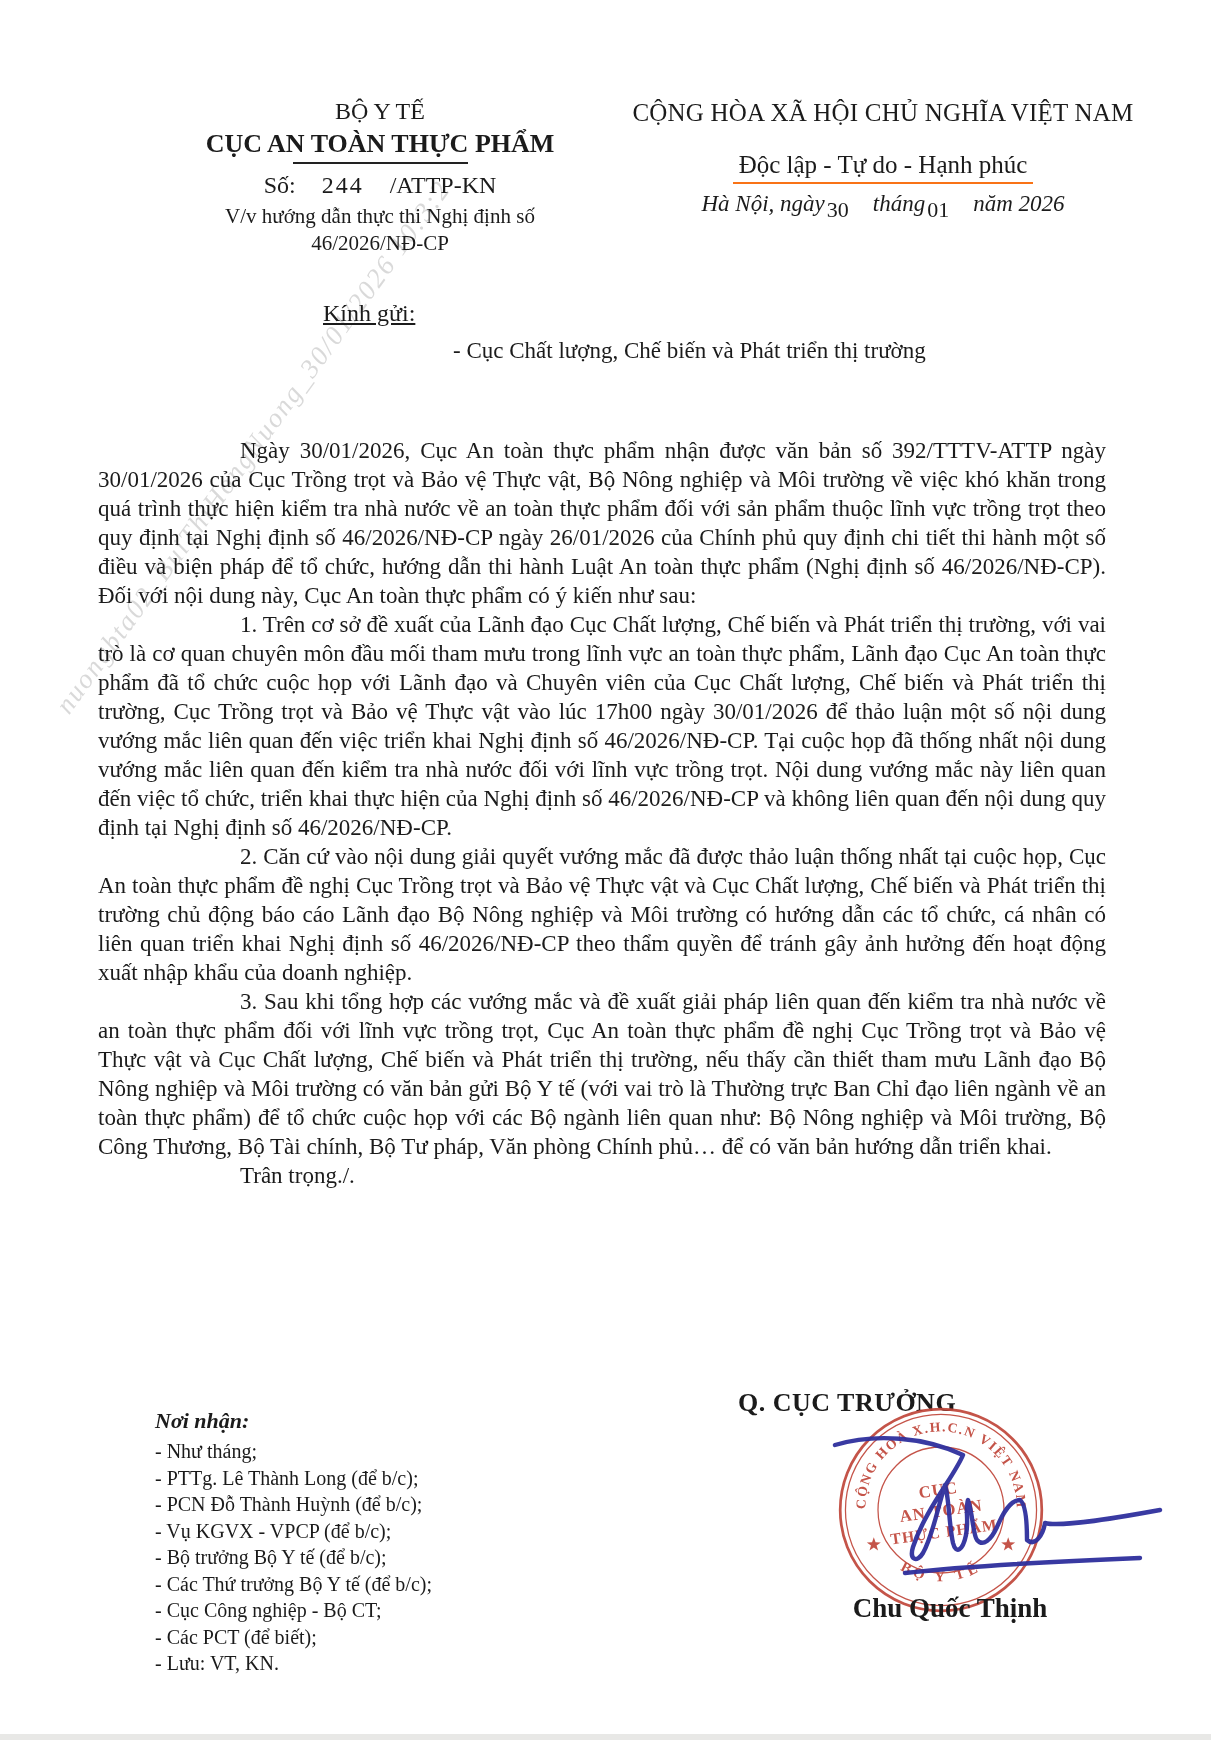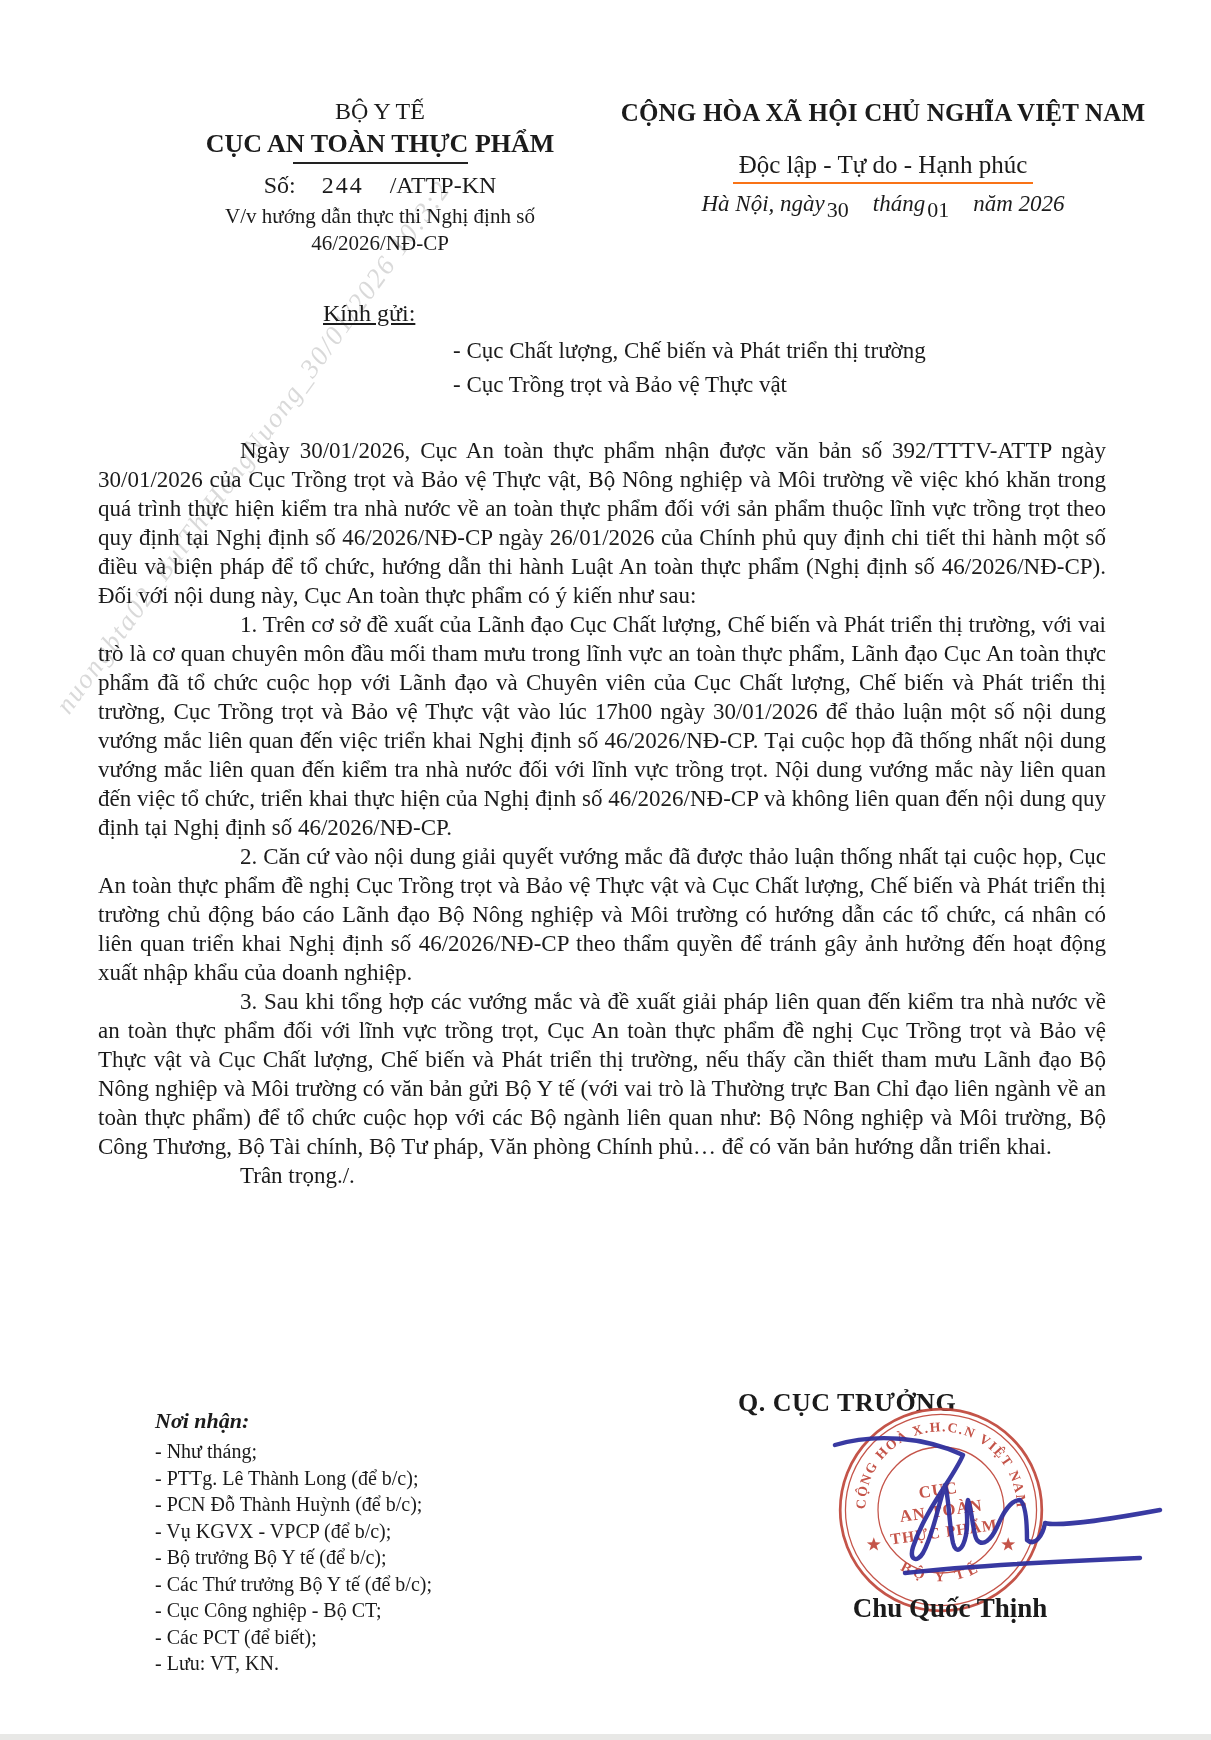--- a/index.html
+++ b/index.html
@@ -27,21 +27,21 @@
   .hl-ministry{font-size:24px;line-height:30px;}
   .hl-agency{font-size:26px;font-weight:bold;line-height:32px;margin-top:2px;}
   .hl-underline{width:175px;height:2px;background:#222;margin:2px auto 6px auto;}
   .hl-number{font-size:24px;line-height:30px;}
   .hl-number .num{margin:0 26px;letter-spacing:2px;}
   .hl-subject{font-size:21px;line-height:27px;margin-top:3px;}
   .header-right{
     position:absolute;top:98px;left:618px;width:530px;
     text-align:center;z-index:2;
   }
-  .hr-national{font-size:25px;font-weight:bold;line-height:30px;letter-spacing:.2px;}
+  .hr-national{font-size:25px;font-weight:normal;line-height:30px;letter-spacing:.2px;}
   .hr-motto{display:inline-block;font-size:25px;font-weight:normal;line-height:30px;
     margin-top:4px;padding:0 6px 2px 6px;border-bottom:2px solid #f97316;}
   .hr-date{font-size:23px;font-style:italic;margin-top:7px;}
   .hr-date .filled{font-style:normal;position:relative;top:6px;margin:0 24px 0 2px;font-size:22px;}
   .hr-date .filled:last-of-type{margin-right:10px;}
   
   .salutation{position:absolute;top:300px;left:0;width:1211px;z-index:2;}
   .sal-label{position:absolute;left:323px;top:0;font-size:24px;text-decoration:underline;}
   .sal-items{position:absolute;left:453px;top:34px;font-size:23px;line-height:34px;white-space:nowrap;}
   
@@ -89,21 +89,20 @@
     <span class="hr-motto">Độc lập - Tự do - Hạnh phúc</span>
     <div class="hr-date">
       <span>Hà Nội, ngày</span><span class="filled">30</span><span>tháng</span><span class="filled">01</span><span>năm 2026</span>
     </div>
   </div>
 
   <div class="salutation">
     <div class="sal-label">Kính gửi:</div>
     <div class="sal-items">
       <div>- Cục Chất lượng, Chế biến và Phát triển thị trường</div>
-      <div>- Cục Trồng trọt và Bảo vệ Thực vật</div>
     </div>
   </div>
 
   <div class="body-text">
     <p>Ngày 30/01/2026, Cục An toàn thực phẩm nhận được văn bản số 392/TTTV-ATTP ngày 30/01/2026 của Cục Trồng trọt và Bảo vệ Thực vật, Bộ Nông nghiệp và Môi trường về việc khó khăn trong quá trình thực hiện kiểm tra nhà nước về an toàn thực phẩm đối với sản phẩm thuộc lĩnh vực trồng trọt theo quy định tại Nghị định số 46/2026/NĐ-CP ngày 26/01/2026 của Chính phủ quy định chi tiết thi hành một số điều và biện pháp để tổ chức, hướng dẫn thi hành Luật An toàn thực phẩm (Nghị định số 46/2026/NĐ-CP). Đối với nội dung này, Cục An toàn thực phẩm có ý kiến như sau:</p>
     <p>1. Trên cơ sở đề xuất của Lãnh đạo Cục Chất lượng, Chế biến và Phát triển thị trường, với vai trò là cơ quan chuyên môn đầu mối tham mưu trong lĩnh vực an toàn thực phẩm, Lãnh đạo Cục An toàn thực phẩm đã tổ chức cuộc họp với Lãnh đạo và Chuyên viên của Cục Chất lượng, Chế biến và Phát triển thị trường, Cục Trồng trọt và Bảo vệ Thực vật vào lúc 17h00 ngày 30/01/2026 để thảo luận một số nội dung vướng mắc liên quan đến việc triển khai Nghị định số 46/2026/NĐ-CP. Tại cuộc họp đã thống nhất nội dung vướng mắc liên quan đến kiểm tra nhà nước đối với lĩnh vực trồng trọt. Nội dung vướng mắc này liên quan đến việc tổ chức, triển khai thực hiện của Nghị định số 46/2026/NĐ-CP và không liên quan đến nội dung quy định tại Nghị định số 46/2026/NĐ-CP.</p>
     <p>2. Căn cứ vào nội dung giải quyết vướng mắc đã được thảo luận thống nhất tại cuộc họp, Cục An toàn thực phẩm đề nghị Cục Trồng trọt và Bảo vệ Thực vật và Cục Chất lượng, Chế biến và Phát triển thị trường chủ động báo cáo Lãnh đạo Bộ Nông nghiệp và Môi trường có hướng dẫn các tổ chức, cá nhân có liên quan triển khai Nghị định số 46/2026/NĐ-CP theo thẩm quyền để tránh gây ảnh hưởng đến hoạt động xuất nhập khẩu của doanh nghiệp.</p>
     <p>3. Sau khi tổng hợp các vướng mắc và đề xuất giải pháp liên quan đến kiểm tra nhà nước về an toàn thực phẩm đối với lĩnh vực trồng trọt, Cục An toàn thực phẩm đề nghị Cục Trồng trọt và Bảo vệ Thực vật và Cục Chất lượng, Chế biến và Phát triển thị trường, nếu thấy cần thiết tham mưu Lãnh đạo Bộ Nông nghiệp và Môi trường có văn bản gửi Bộ Y tế (với vai trò là Thường trực Ban Chỉ đạo liên ngành về an toàn thực phẩm) để tổ chức cuộc họp với các Bộ ngành liên quan như: Bộ Nông nghiệp và Môi trường, Bộ Công Thương, Bộ Tài chính, Bộ Tư pháp, Văn phòng Chính phủ… để có văn bản hướng dẫn triển khai.</p>
     <p>Trân trọng./.</p>
   </div>

